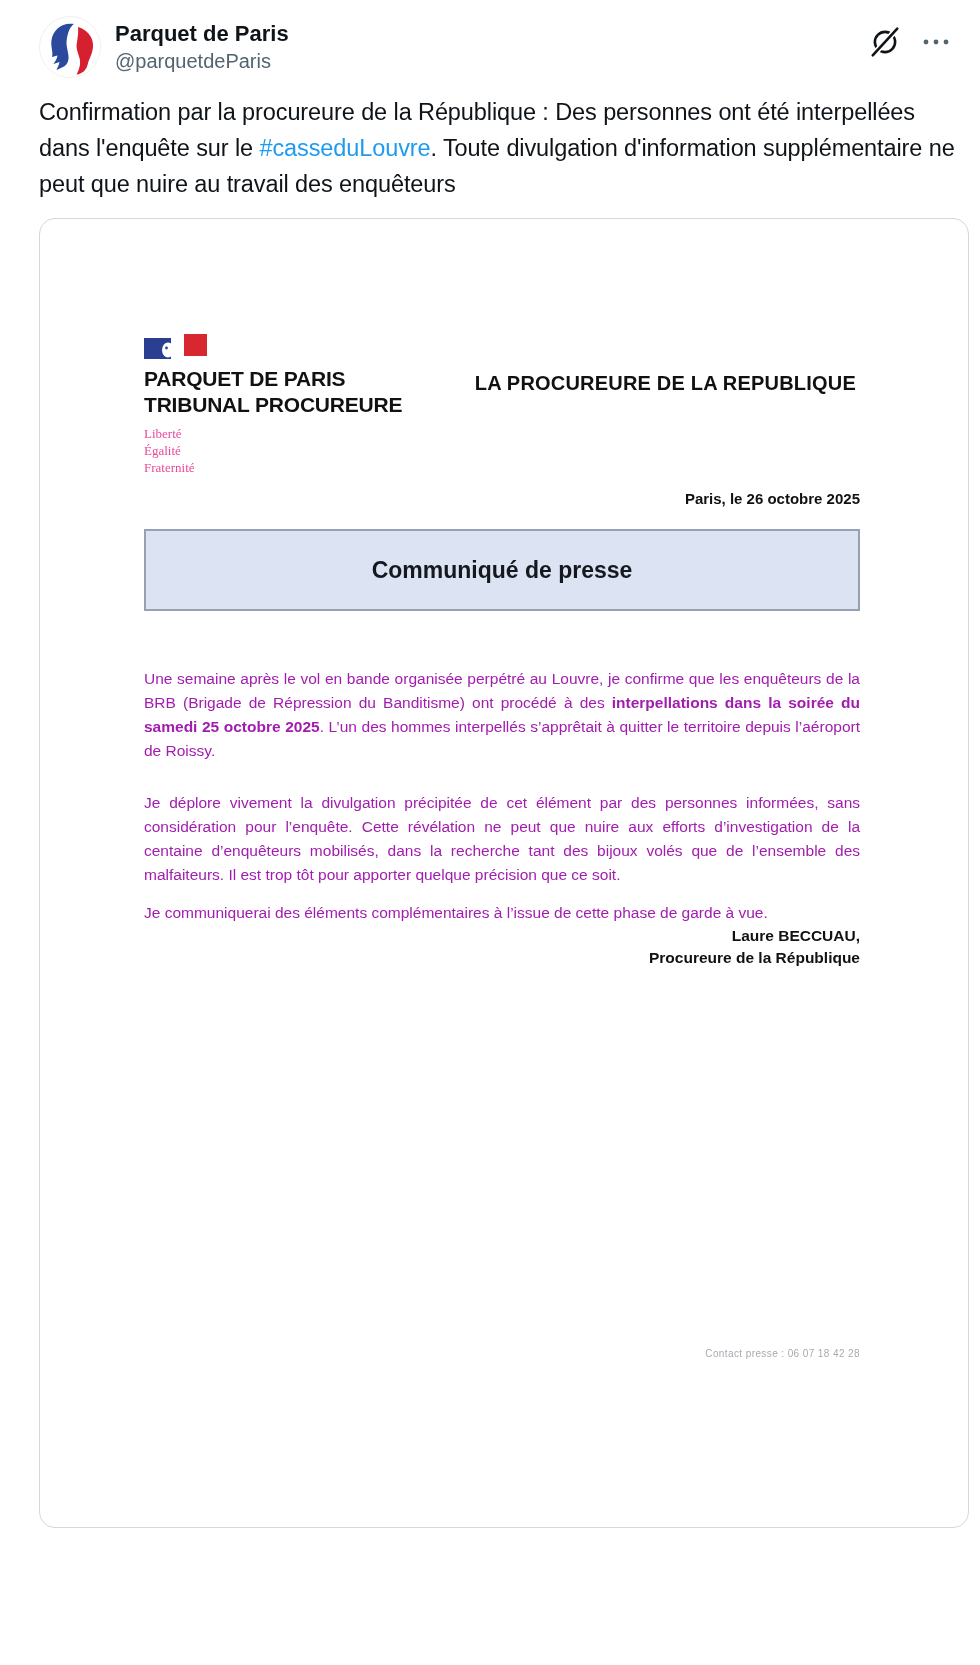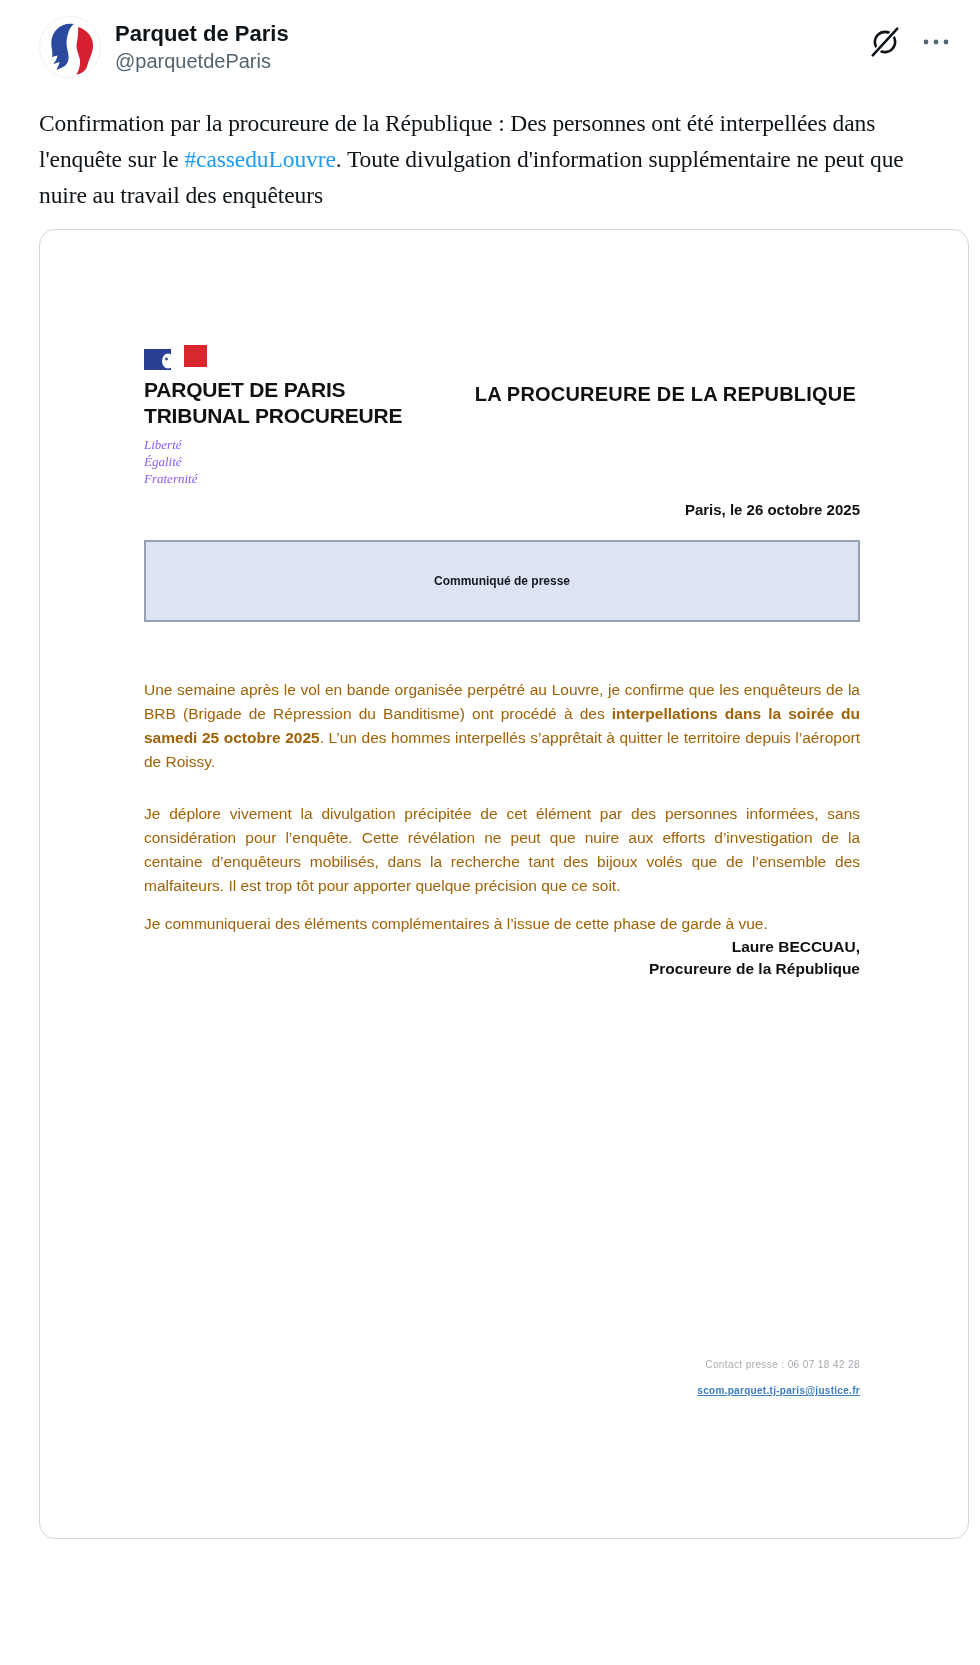--- a/index.html
+++ b/index.html
@@ -19,27 +19,26 @@
     border: 1px solid #eef0f1; background: #fff;
   }
   .author-block { margin-left: 14px; padding-top: 4px; }
   .author-name { font-size: 22px; font-weight: 700; line-height: 28px; color: #0f1419; }
   .author-handle { font-size: 20px; line-height: 26px; color: #536471; }
   .header-actions { margin-left: auto; display: flex; align-items: center; gap: 14px; padding-top: 8px; }
   .icon-btn { background: none; border: none; cursor: pointer; padding: 2px; line-height: 0; }
 
   
   .tweet-text {
-    margin-top: 27px;
+    margin-top: 16px;
     font-size: 23.5px;
     line-height: 36px;
     color: #0f1419;
     letter-spacing: -0.1px;
     max-width: 925px;
-    font-family: Liberation Serif, serif;
   }
   .tweet-text a.hashtag { color: #1d9bf0; text-decoration: none; cursor: pointer; }
 
   
   .doc-card {
     margin-top: 16px;
     width: 930px;
     height: 1310px;
     border: 1px solid #cfd9de;
     border-radius: 16px;
@@ -48,36 +47,36 @@
     position: relative;
     cursor: pointer;
   }
   .doc-inner {
     padding: 112px 108px 0 104px;
     font-family: "Liberation Sans", sans-serif;
     color: #1a1a1a;
   }
   .doc-logo { display: block; margin-bottom: 5px; }
   .doc-org { font-size: 21px; font-weight: 700; line-height: 26px; color: #111; letter-spacing: -0.2px; }
-  .doc-motto { margin-top: 7px; font-family: "Liberation Serif", serif; font-style: italic; font-size: 13px; line-height: 17px; color: #8b5cf6; }
+  .doc-motto { margin-top: 7px; font-family: "Liberation Serif", serif; font-size: 13px; line-height: 17px; color: #ec4899; }
   .doc-right-title {
     position: absolute; top: 153px; right: 112px;
     font-size: 20px; font-weight: 700; letter-spacing: 0.2px; color: #111;
   }
   .doc-dateline { margin-top: 14px; text-align: right; font-size: 15px; font-weight: 700; color: #111; }
   .doc-box {
     margin-top: 22px;
     height: 82px;
     background: #dce3f3;
     border: 2px solid #97a1b4;
     display: flex; align-items: center; justify-content: center;
   }
-  .doc-box-title { font-size: 12px; font-weight: 700; color: #15181f; }
+  .doc-box-title { font-size: 23px; font-weight: 700; color: #15181f; }
   .doc-body p {
-    font-size: 15.5px; line-height: 24px; text-align: justify; color: #a16207;
+    font-size: 15.5px; line-height: 24px; text-align: justify; color: #a21caf;
   }
   .doc-body .p1 { margin-top: 56px; }
   .doc-body .p2 { margin-top: 28px; }
   .doc-body .p3 { margin-top: 14px; text-align: left; }
   .doc-bold { font-weight: 700; }
   .doc-signature { text-align: right; font-size: 15.5px; font-weight: 700; line-height: 22px; color: #111; }
   .doc-contact { margin-top: 372px; text-align: right; font-size: 10px; line-height: 26px; }
   .doc-contact .contact-line { color: #a6abb0; letter-spacing: 0.4px; }
   .doc-contact a.contact-email { color: #3b7dc0; font-weight: 600; text-decoration: underline; letter-spacing: 0.3px; cursor: pointer; }
 
@@ -158,20 +157,19 @@
         <p class="p3">Je communiquerai des éléments complémentaires à l’issue de cette phase de garde à vue.</p>
       </div>
 
       <div class="doc-signature">
         <div>Laure BECCUAU,</div>
         <div>Procureure de la République</div>
       </div>
 
       <div class="doc-contact">
         <div class="contact-line">Contact presse : 06 07 18 42 28</div>
-        <div><a class="contact-email">scom.parquet.tj-paris@justice.fr</a></div>
       </div>
 
     </div>
   </div>
 
 
 </div>
 
 </body></html>

